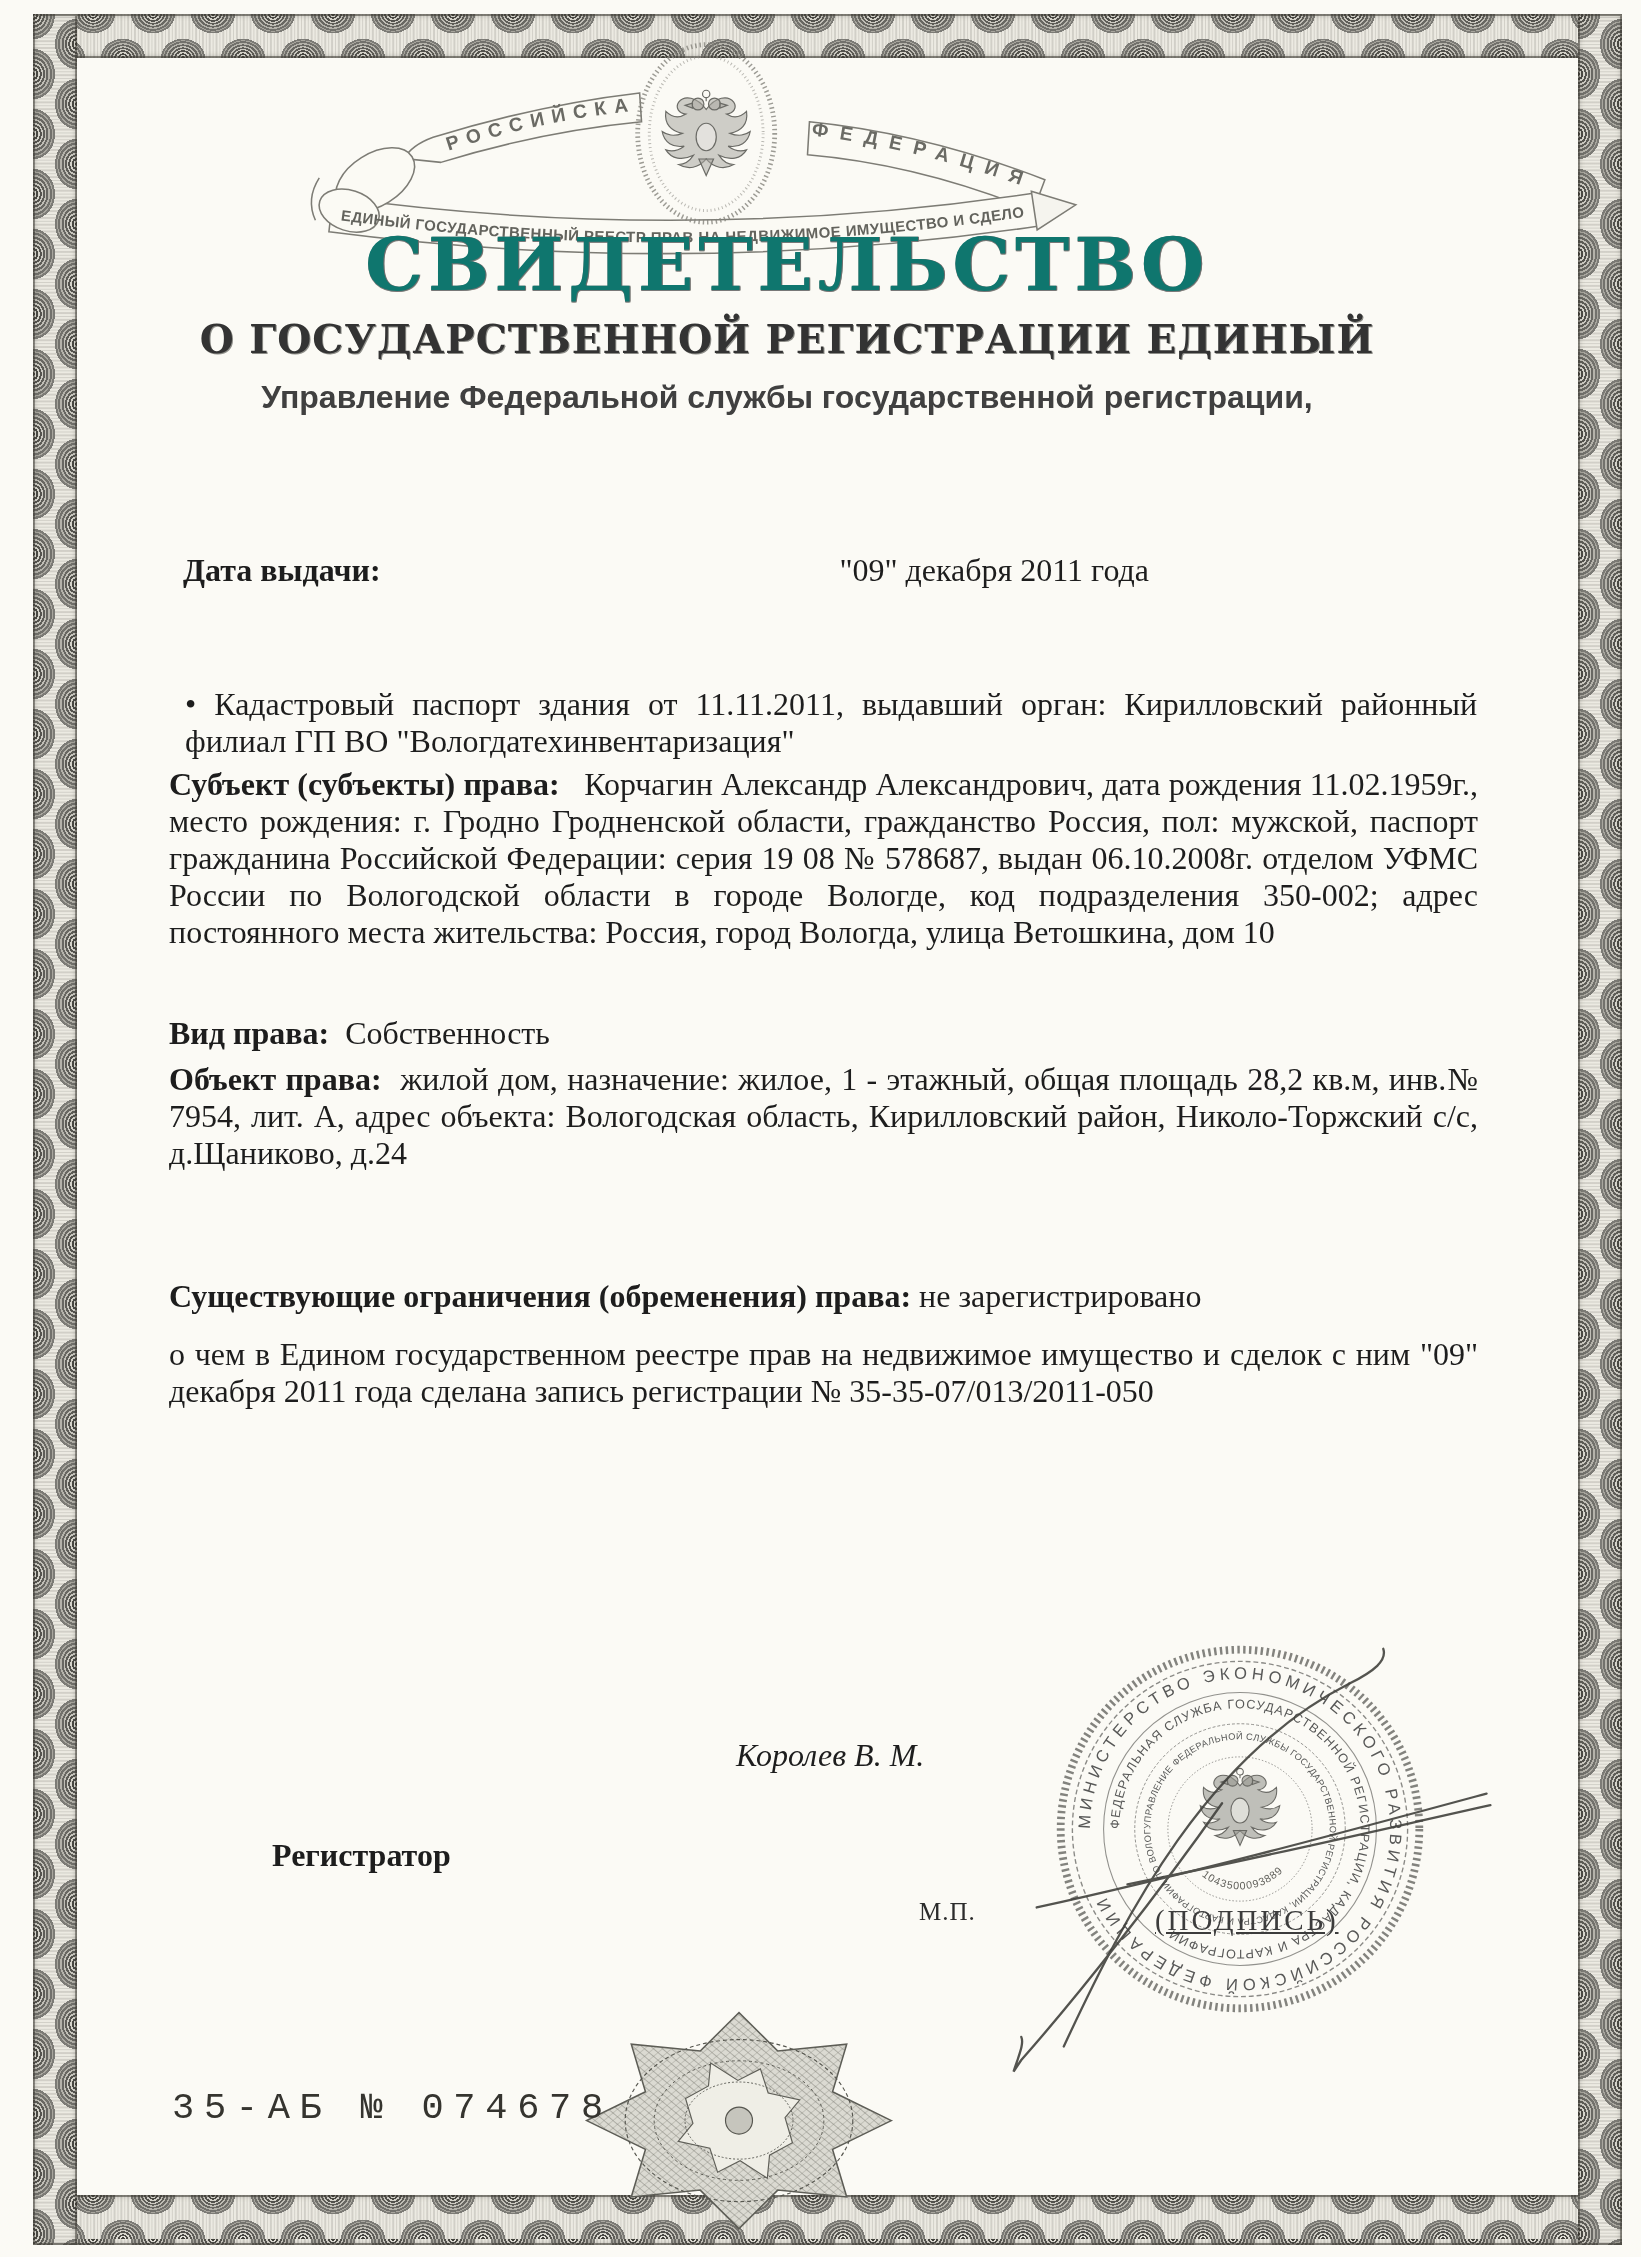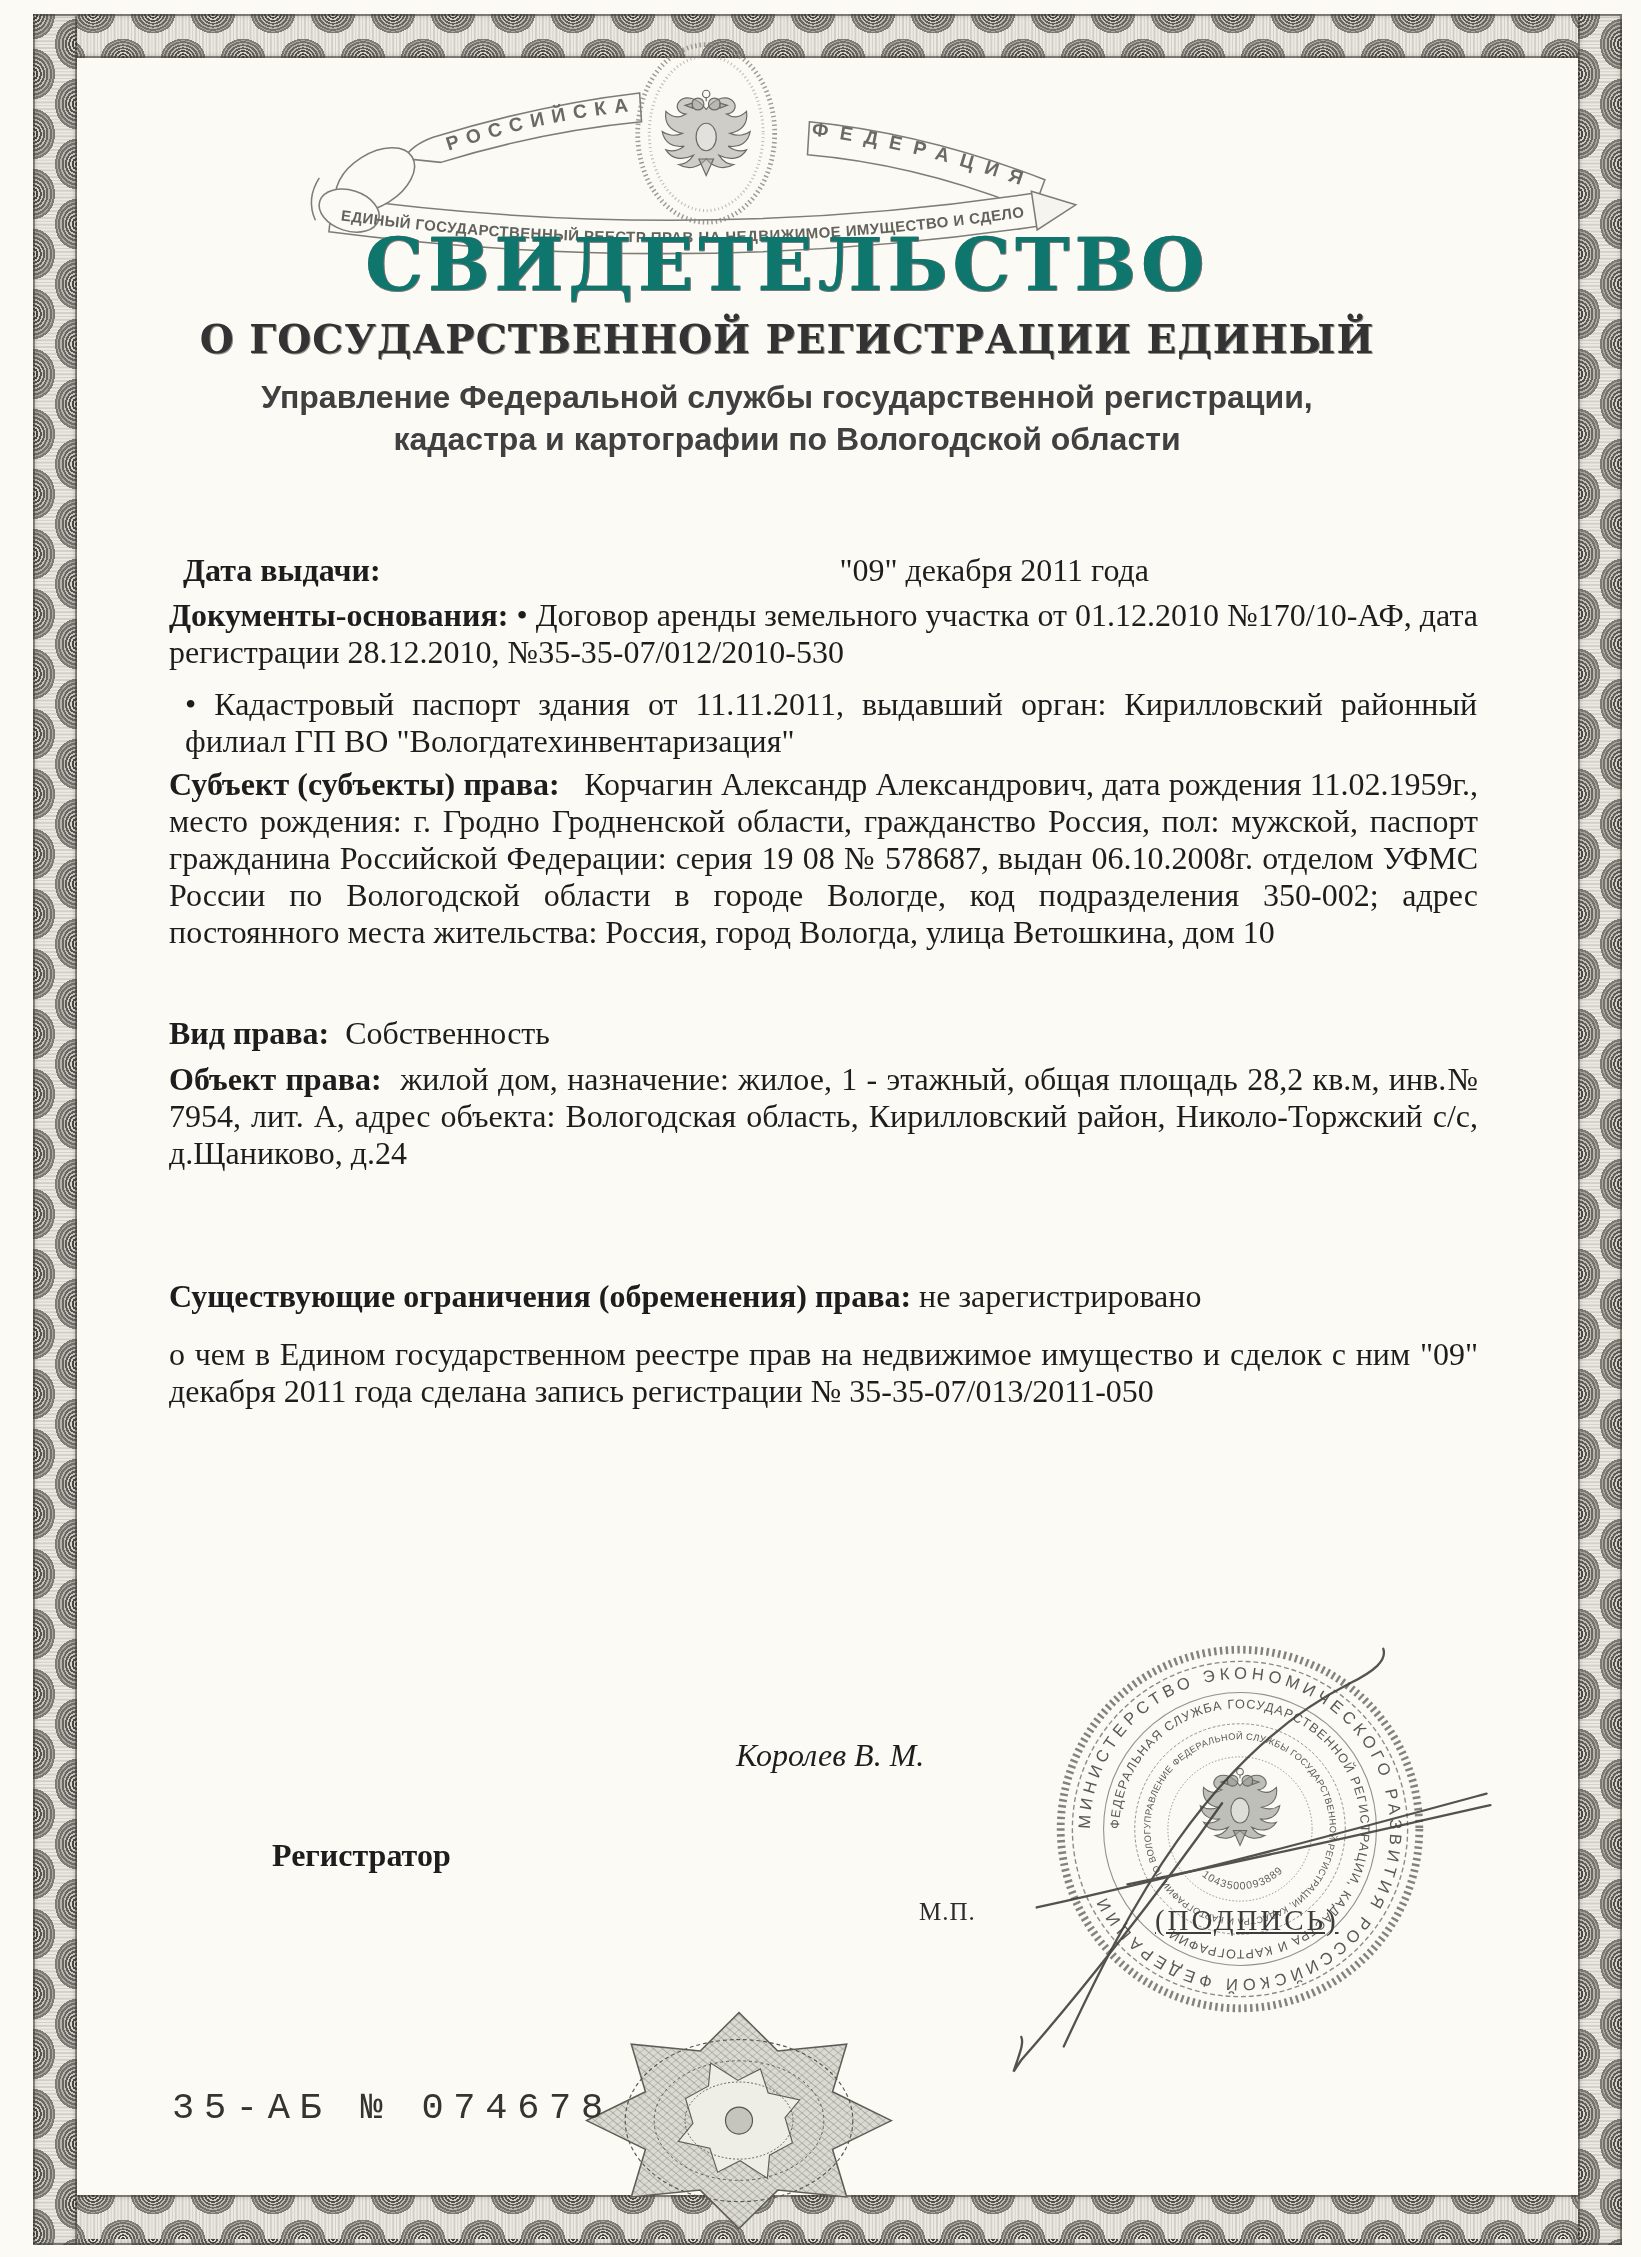--- a/index.html
+++ b/index.html
@@ -133,30 +133,28 @@
     <text font-size="15.5" letter-spacing="0.5" fill="#63635d" font-weight="bold">
       <textPath href="#bB">ЕДИНЫЙ ГОСУДАРСТВЕННЫЙ РЕЕСТР ПРАВ НА НЕДВИЖИМОЕ ИМУЩЕСТВО И СДЕЛОК С НИМ</textPath>
     </text>
   </svg>
 
   <div class="header">
     <div class="title">СВИДЕТЕЛЬСТВО</div>
     <div class="subtitle">О ГОСУДАРСТВЕННОЙ РЕГИСТРАЦИИ ЕДИНЫЙ</div>
     <div class="authority">
       <div>Управление Федеральной службы государственной регистрации,</div>
-      <div>кадастра и картографии по Вологодской области</div>
     </div>
   </div>
 
   <p class="p p-date">
     <span class="b">Дата выдачи:</span>
     <span>"09" декабря 2011 года</span>
   </p>
 
-  <p class="p p-docs"><span class="b">Документы-основания:</span>&nbsp;<span>• Договор аренды земельного участка от 01.12.2010 №170/10-АФ, дата регистрации 28.12.2010, №35-35-07/012/2010-530</span></p>
 
   <p class="p p-docs2"><span>• Кадастровый паспорт здания от 11.11.2011, выдавший орган: Кирилловский районный филиал ГП ВО "Вологдатехинвентаризация"</span></p>
 
   <p class="p p-subject"><span class="b">Субъект (субъекты) права:</span>&nbsp;&nbsp;&nbsp;<span>Корчагин Александр Александрович, дата рождения 11.02.1959г., место рождения: г. Гродно Гродненской области, гражданство Россия, пол: мужской, паспорт гражданина Российской Федерации: серия 19 08 № 578687, выдан 06.10.2008г. отделом УФМС России по Вологодской области в городе Вологде, код подразделения 350-002; адрес постоянного места жительства: Россия, город Вологда, улица Ветошкина, дом 10</span></p>
 
   <p class="p p-vid nj"><span class="b">Вид права:</span>&nbsp;&nbsp;<span>Собственность</span></p>
 
   <p class="p p-object"><span class="b">Объект права:</span>&nbsp;&nbsp;<span>жилой дом, назначение: жилое, 1 - этажный, общая площадь 28,2 кв.м, инв.№ 7954, лит. А, адрес объекта: Вологодская область, Кирилловский район, Николо-Торжский с/с, д.Щаниково, д.24</span></p>
 
 

